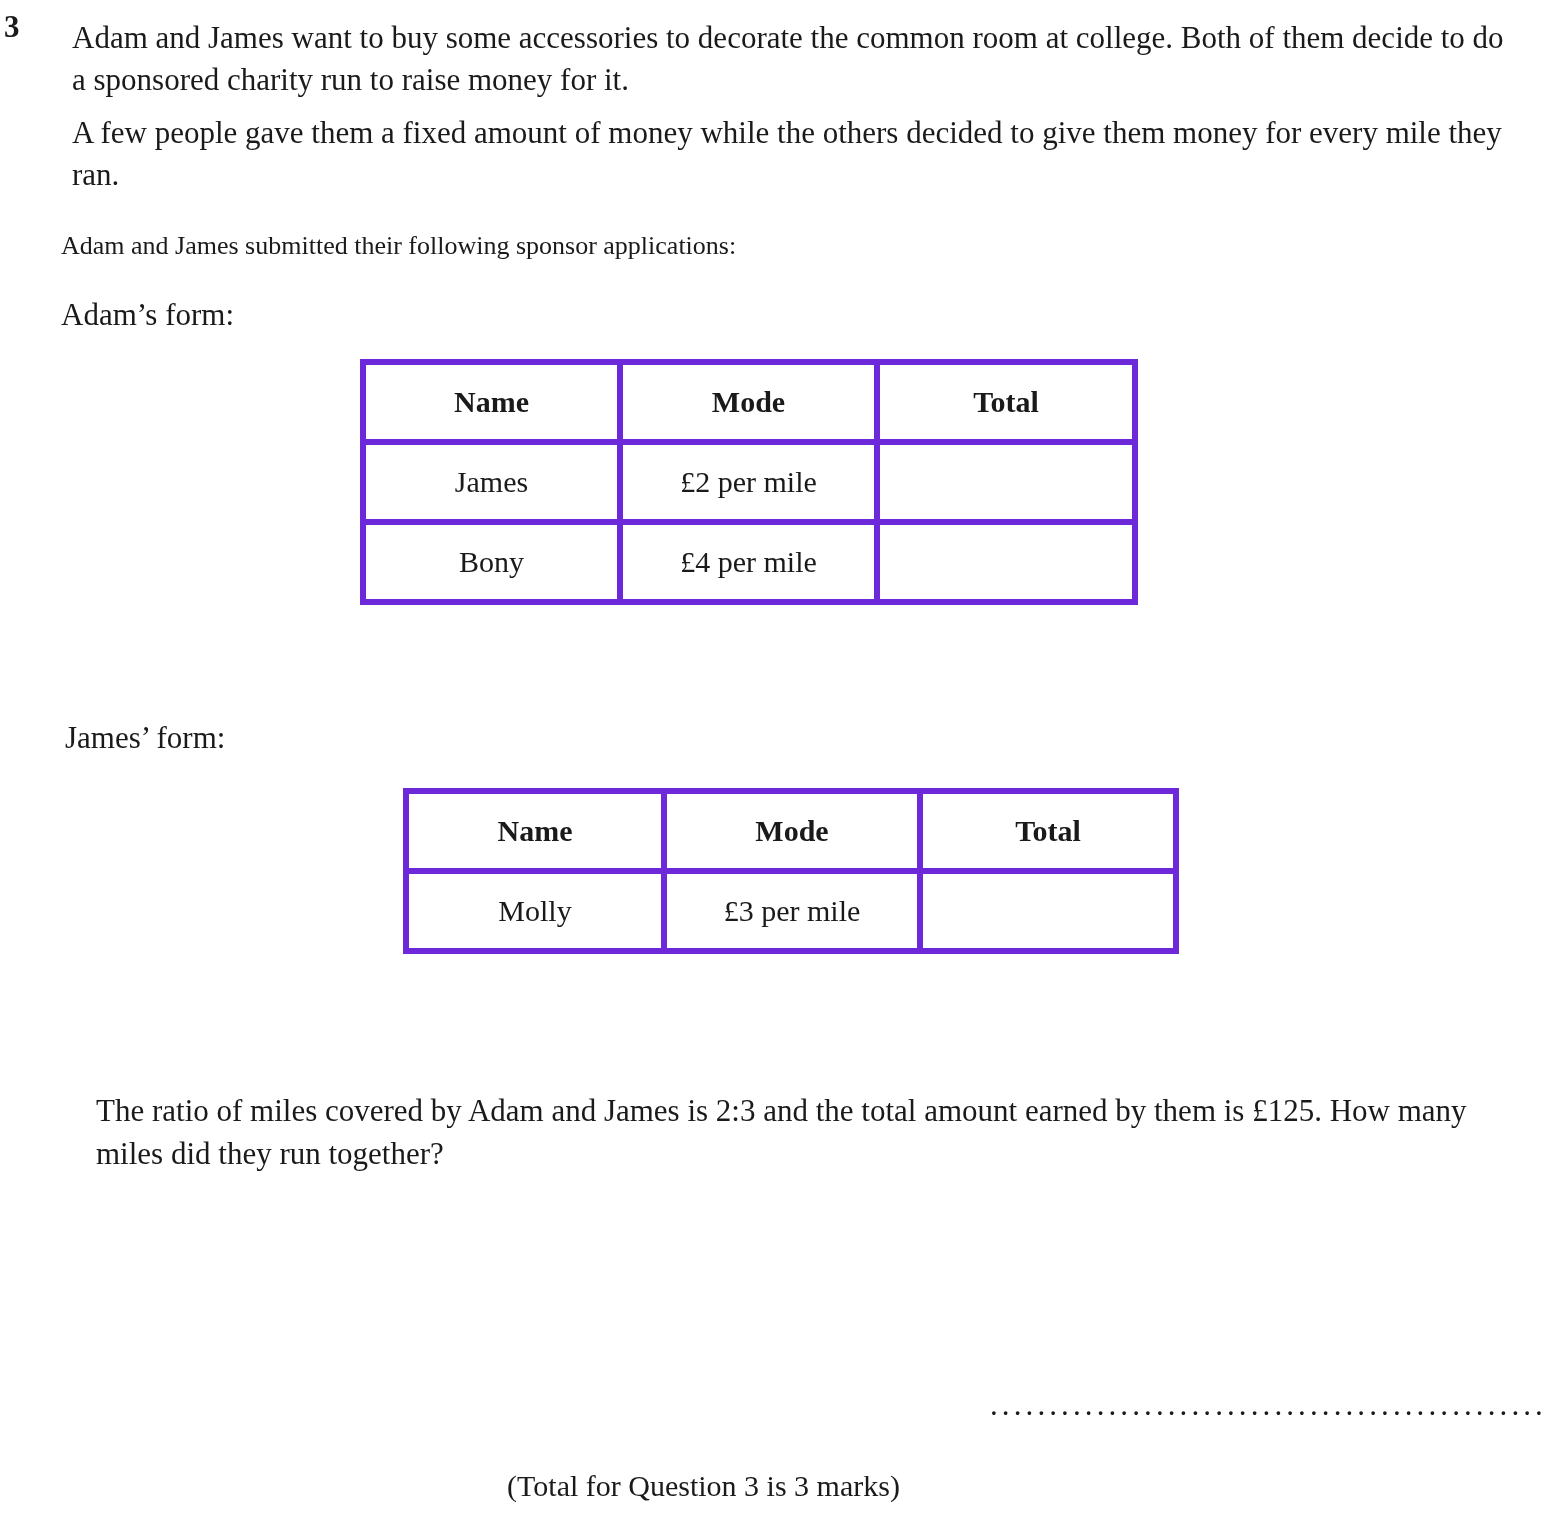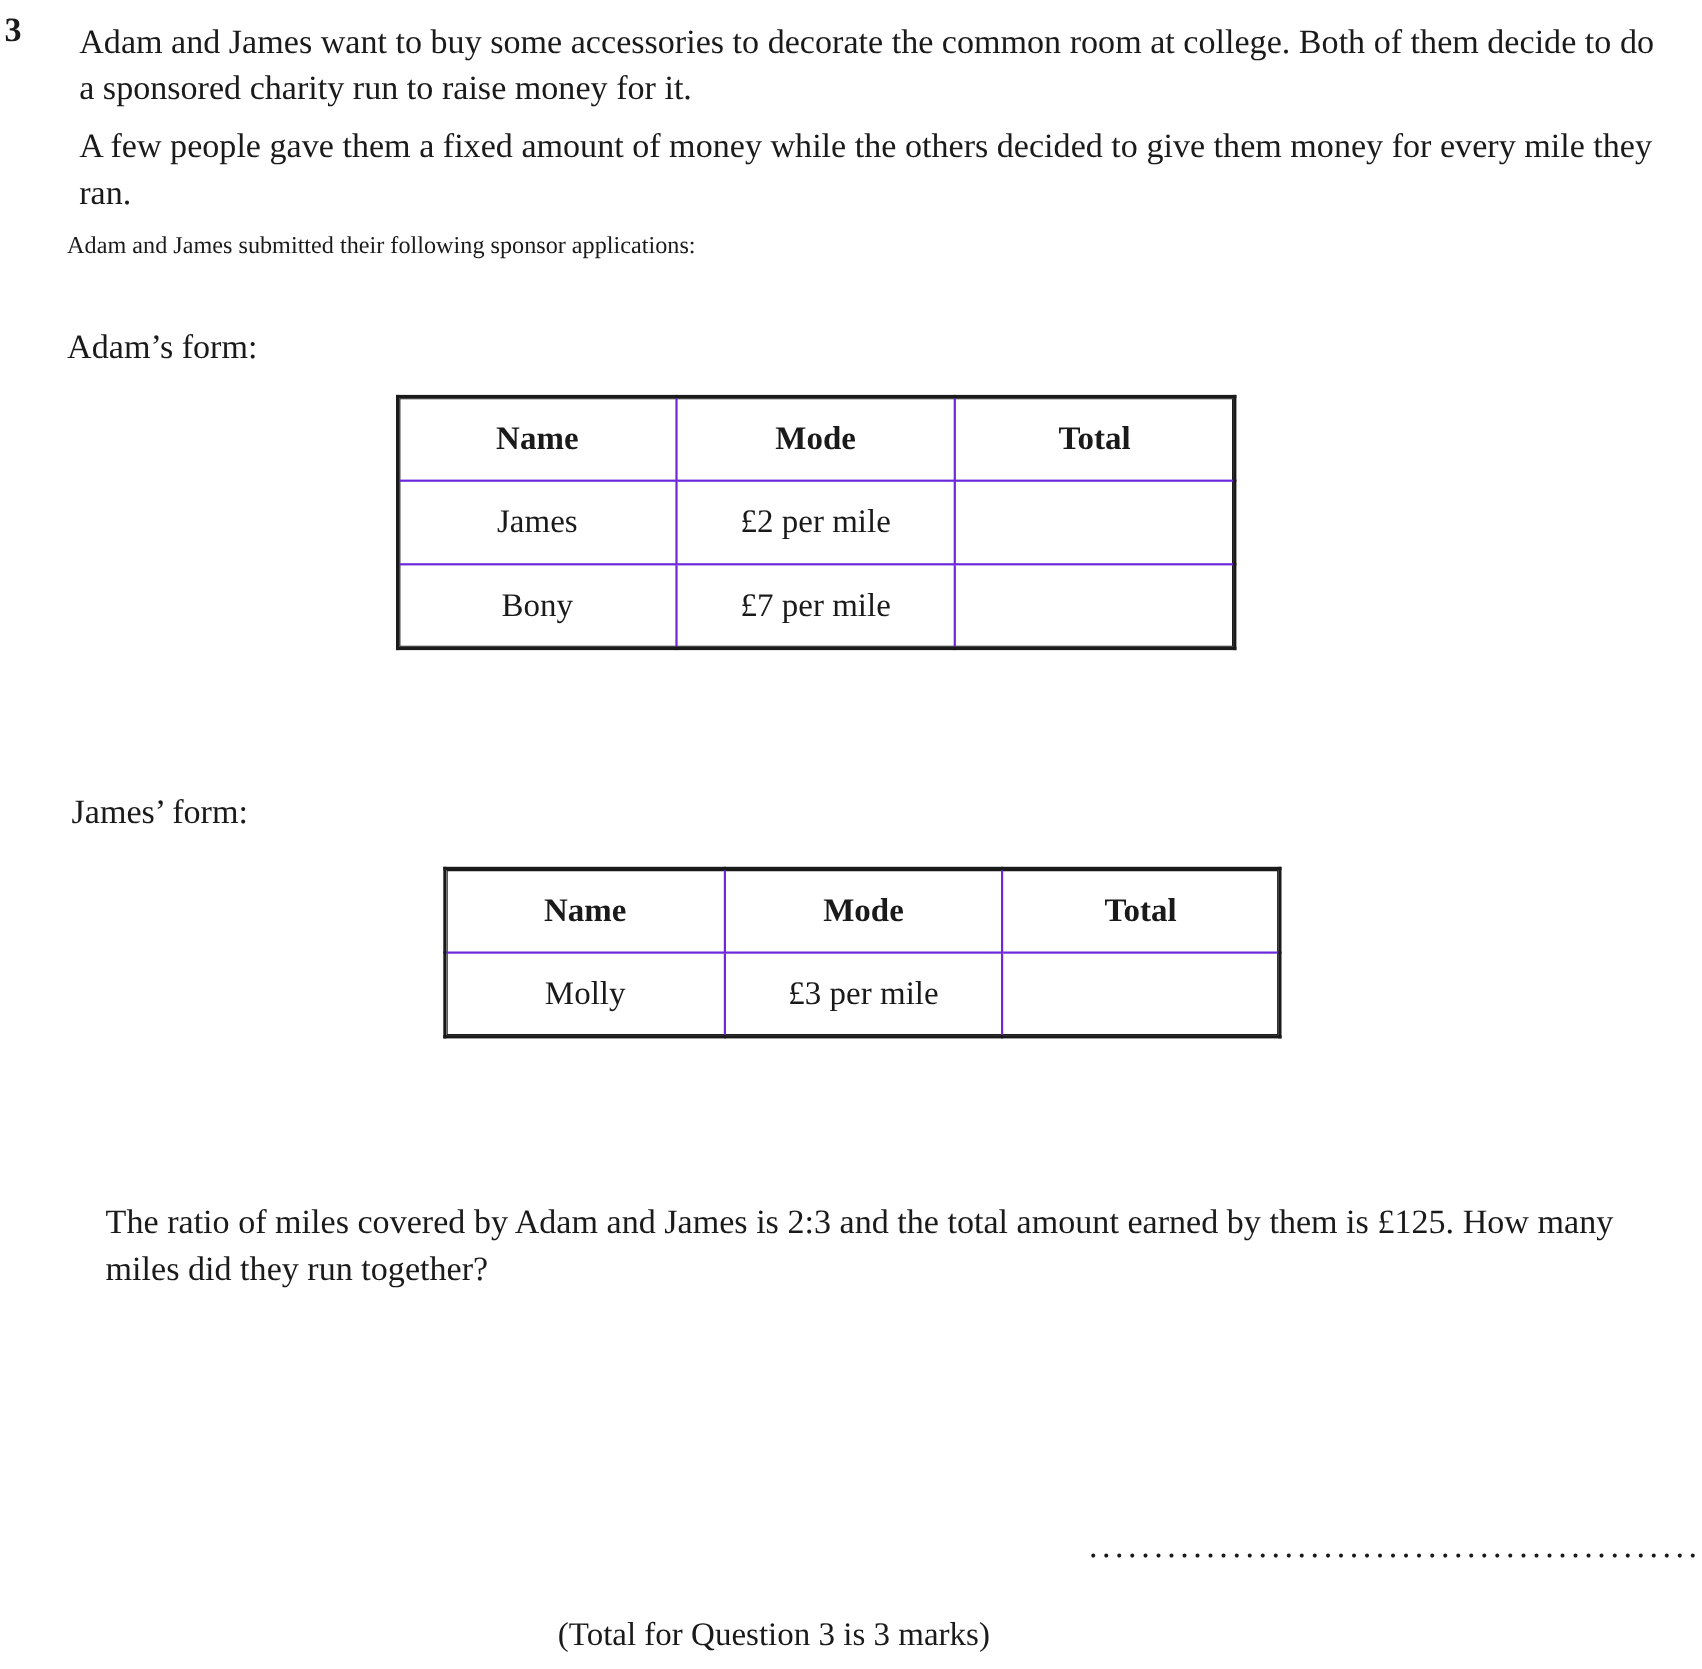--- a/index.html
+++ b/index.html
@@ -44,22 +44,22 @@
     line-height: 42px;
     text-align: left;
   }
   .intro p {
     margin: 11px;
   }
 
   .submitted-line {
     position: absolute;
     left: 61px;
-    top: 202px;
-    font-size: 22px;
+    top: 225px;
+    font-size: 26px;
     line-height: 42px;
   }
 
   .form-label-adam {
     position: absolute;
     left: 61px;
     top: 294px;
     font-size: 31px;
     line-height: 42px;
   }
@@ -73,21 +73,21 @@
   }
 
   
   table.formtable {
     position: absolute;
     border-collapse: collapse;
     table-layout: fixed;
     background: #fff;
   }
   table.formtable td {
-    border: 2px solid #6d28d9;
+    border: 6px solid #6d28d9;
     text-align: center;
     vertical-align: middle;
     font-size: 30px;
     line-height: 34px;
     padding: 0;
   }
   table.formtable td.hdr {
     font-weight: bold;
   }
   table.formtable {
@@ -179,21 +179,21 @@
         <td class="hdr">Mode</td>
         <td class="hdr">Total</td>
       </tr>
       <tr>
         <td>James</td>
         <td>£2 per mile</td>
         <td></td>
       </tr>
       <tr>
         <td>Bony</td>
-        <td>£7 per mile</td>
+        <td>£4 per mile</td>
         <td></td>
       </tr>
     </tbody>
   </table>
 
   <div class="form-label-james">James’ form:</div>
 
   <table class="formtable" id="james-table">
     <tbody>
       <tr>

